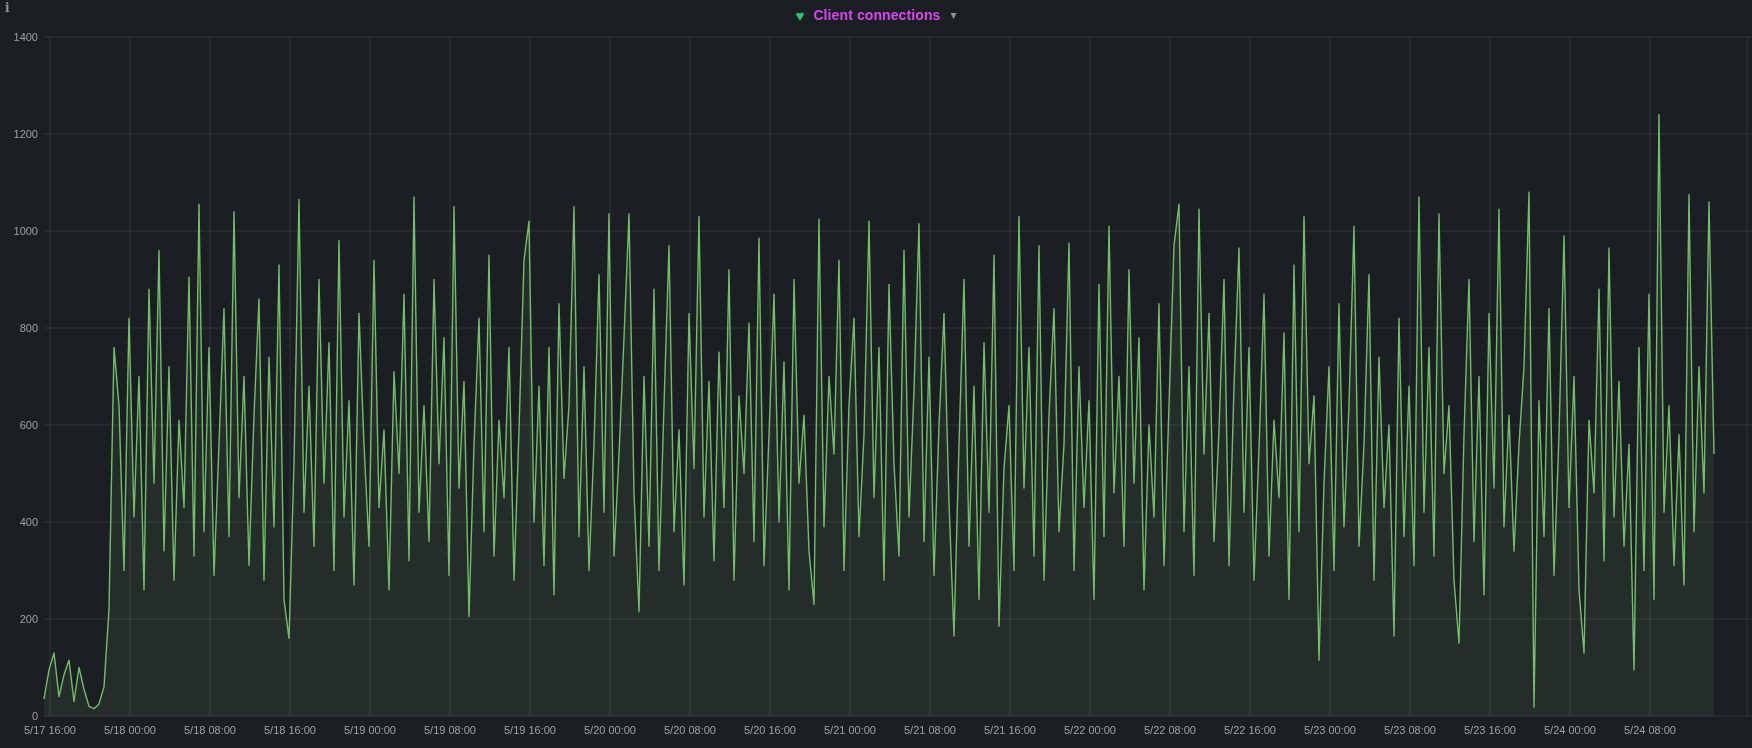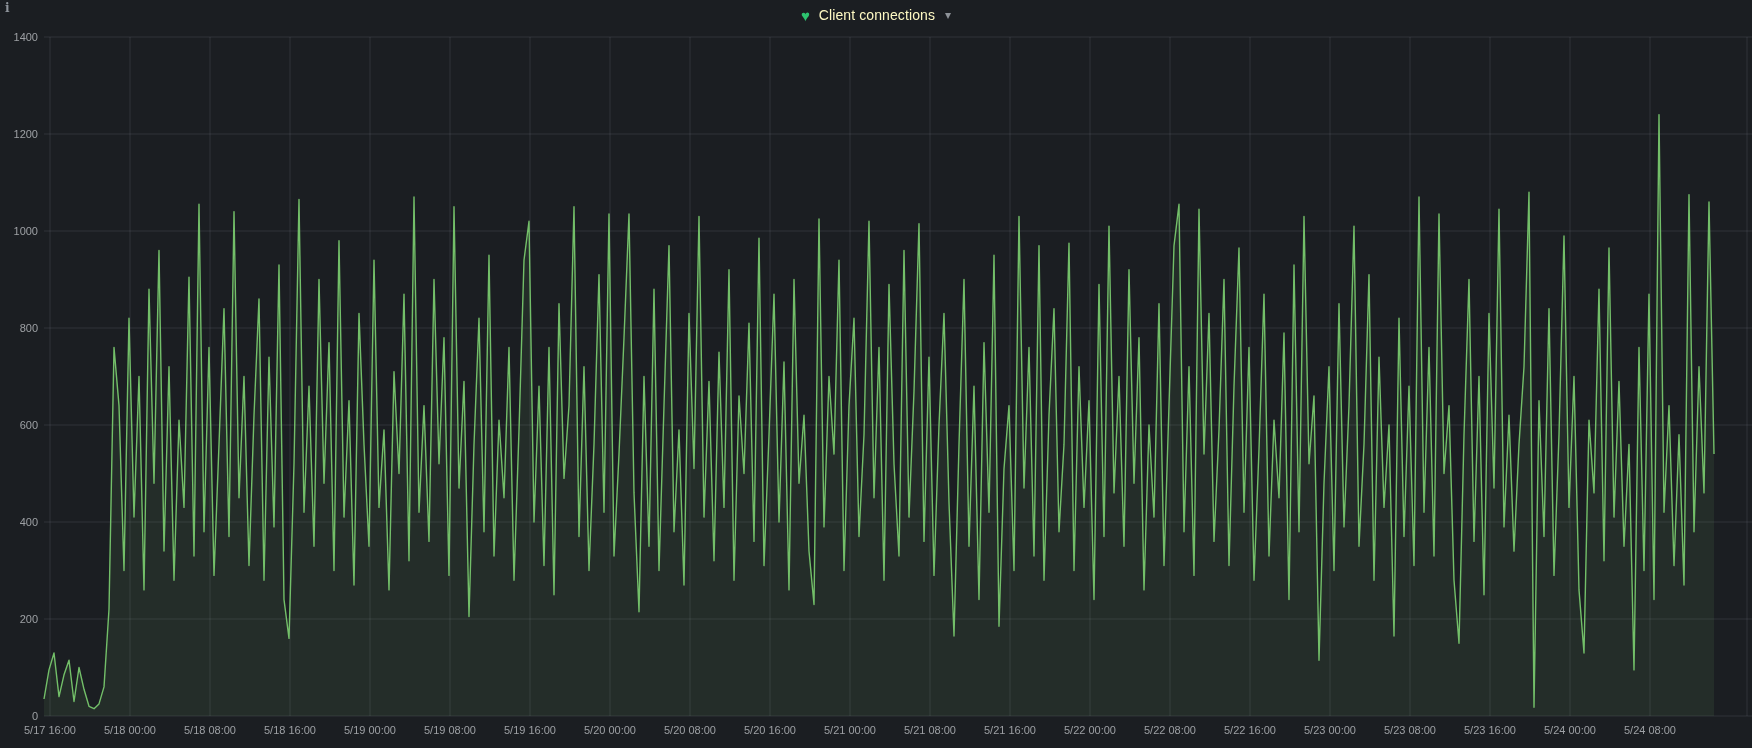--- a/index.html
+++ b/index.html
@@ -9,21 +9,21 @@
     font-family:"Liberation Sans", sans-serif;
     position:relative;
   }
   .panel{position:absolute;inset:0;background:#1b1e22;}
   .panel-header{
     position:absolute;top:0;left:0;right:0;height:30px;
     display:flex;align-items:center;justify-content:center;
     gap:9px;cursor:pointer;z-index:3;
   }
   .heart{font-size:15px;line-height:15px;color:#2dc36f;}
-  .panel-title{font-size:14px;font-weight:400;color:#fef9c3;letter-spacing:.1px;}
+  .panel-title{font-size:14px;font-weight:700;color:#d946ef;letter-spacing:.1px;}
   .caret{font-size:12px;color:#8d9298;margin-left:1px;}
   .info-corner{
     position:absolute;top:1px;left:5px;z-index:4;
     font-family:"DejaVu Serif", serif;font-weight:bold;
     font-size:12px;color:#8e949b;line-height:14px;cursor:pointer;
   }
   svg{position:absolute;top:0;left:0;}
   text{font-family:"Liberation Sans", sans-serif;}
 </style>
 </head>

